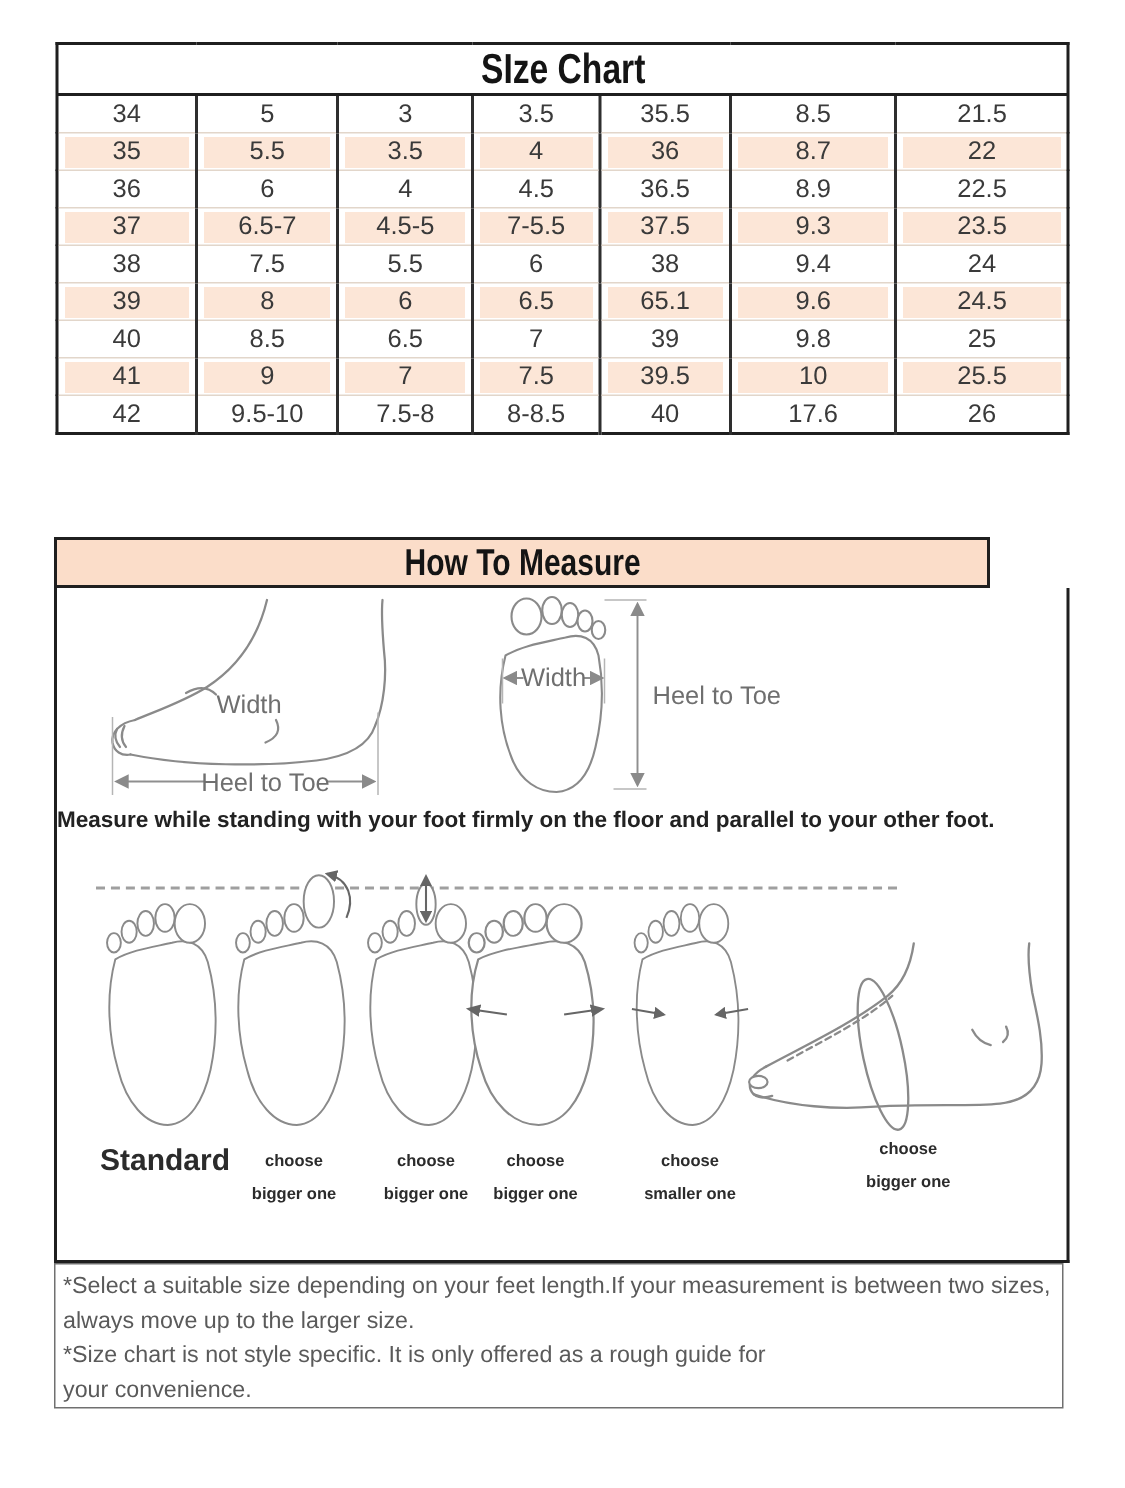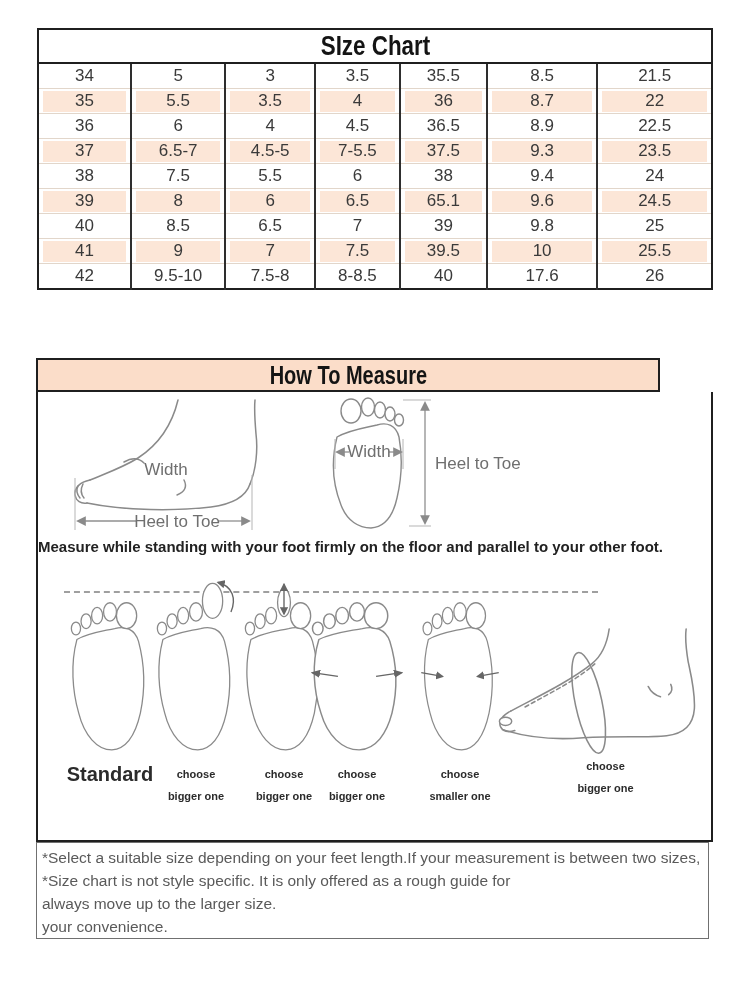--- a/index.html
+++ b/index.html
@@ -334,18 +334,18 @@
         <div>choose</div>
         <div>bigger one</div>
       </div>
     </div>
 
     <div class="suggestion">please follow our suggestion above,and buy the fitest one.</div>
   </div>
 
   <div class="notes-box">
       <div class="note-line">*Select a suitable size depending on your feet length.If your measurement is between two sizes,</div>
+      <div class="note-line">always move up to the larger size.</div>
       <div class="note-line">*Size chart is not style specific. It is only offered as a rough guide for</div>
-      <div class="note-line">always move up to the larger size.</div>
       <div class="note-line">your convenience.</div>
     </div>
 
 </div>
 
 </body></html>

